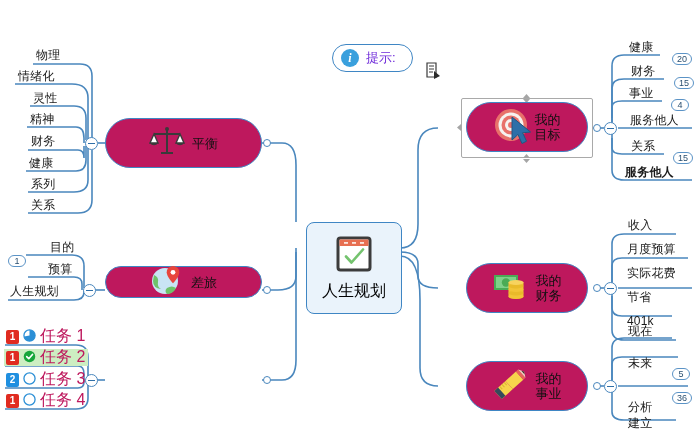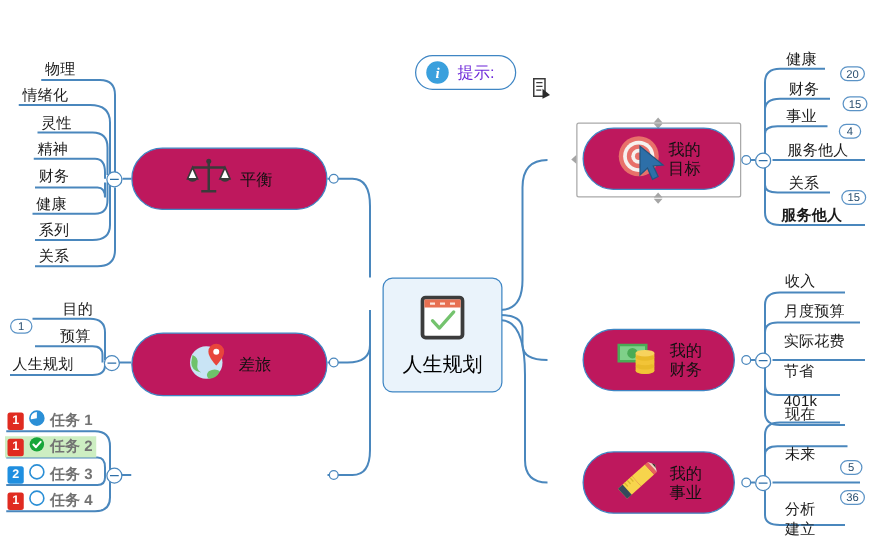--- a/index.html
+++ b/index.html
@@ -36,21 +36,21 @@
   .infoico{width:18px;height:18px;border-radius:50%;background:#3aa0dd;color:#fff;font-size:12px;
            font-style:italic;font-weight:bold;display:flex;align-items:center;justify-content:center;
            font-family:"Liberation Serif",serif;}
 
   
   .task{position:absolute;display:flex;align-items:center;gap:4px;height:17px;padding:0 3px 0 2px;
         box-sizing:border-box;}
   .task.done{background:#cdeec2;}
   .task .prio{width:13px;height:14px;border-radius:2px;color:#fff;font-size:10px;font-weight:bold;
               display:flex;align-items:center;justify-content:center;font-family:"Liberation Sans",sans-serif;}
-  .task .tlabel{font-size:12px;color:#737373;white-space:nowrap;font-weight:bold;}
+  .task .tlabel{font-size:16px;color:#be185d;white-space:nowrap;}
 
   
   .toggle{position:absolute;width:13px;height:13px;border-radius:50%;background:#fff;
           border:1.4px solid #4a87bd;box-sizing:border-box;}
   .toggle:after{content:"";position:absolute;left:2px;top:5px;width:7px;height:1.4px;background:#2f6fa8;}
   .dot{position:absolute;width:8px;height:8px;border-radius:50%;background:#fff;
        border:1.4px solid #4a87bd;box-sizing:border-box;}
 
   
   .badge{position:absolute;height:12px;min-width:18px;padding:0 4px;border-radius:7px;
@@ -195,21 +195,21 @@
         <path d="M5 9 L1 18 H9 Z" fill="#ffffff" stroke="#3a3a3a" stroke-width="1.4"></path>
         <path d="M1 18 A4.6 4.6 0 0 0 9 18 Z" fill="#3a3a3a"></path>
         <path d="M31 9 L27 18 H35 Z" fill="#ffffff" stroke="#3a3a3a" stroke-width="1.4"></path>
         <path d="M27 18 A4.6 4.6 0 0 0 35 18 Z" fill="#3a3a3a"></path>
         <circle cx="18" cy="4" r="2" fill="#3a3a3a"></circle>
       </svg>
     </span>
     <span class="olabel">平衡</span>
   </div>
 
-  <div class="onode" style="left:105px;top:266px;width:157px;height:51px;justify-content:center;">
+  <div class="onode" style="left:105px;top:266px;width:157px;height:32px;justify-content:center;">
     <span class="icon">
       <svg width="34" height="32" viewBox="0 0 34 32">
         <circle cx="15" cy="17" r="13" fill="#c9e4f5"></circle>
         <path d="M4 11 q5 2 4 7 q-1 5 3 7 q-8 -1 -8 -8 Z" fill="#6fc26a"></path>
         <path d="M17 24 q5 -3 9 0 q-3 6 -9 6 q-3 -3 0 -6Z" fill="#6fc26a"></path>
         <path d="M20 6 q4 1 5 4 q-4 2 -6 -1 Z" fill="#6fc26a"></path>
         <path d="M23 2 a6.3 6.3 0 0 1 6.3 6.3 c0 4.6 -6.3 11 -6.3 11 s-6.3 -6.4 -6.3 -11 A6.3 6.3 0 0 1 23 2 Z" fill="#e8453c"></path>
         <circle cx="23" cy="8.3" r="2.4" fill="#ffffff"></circle>
       </svg>
     </span>

